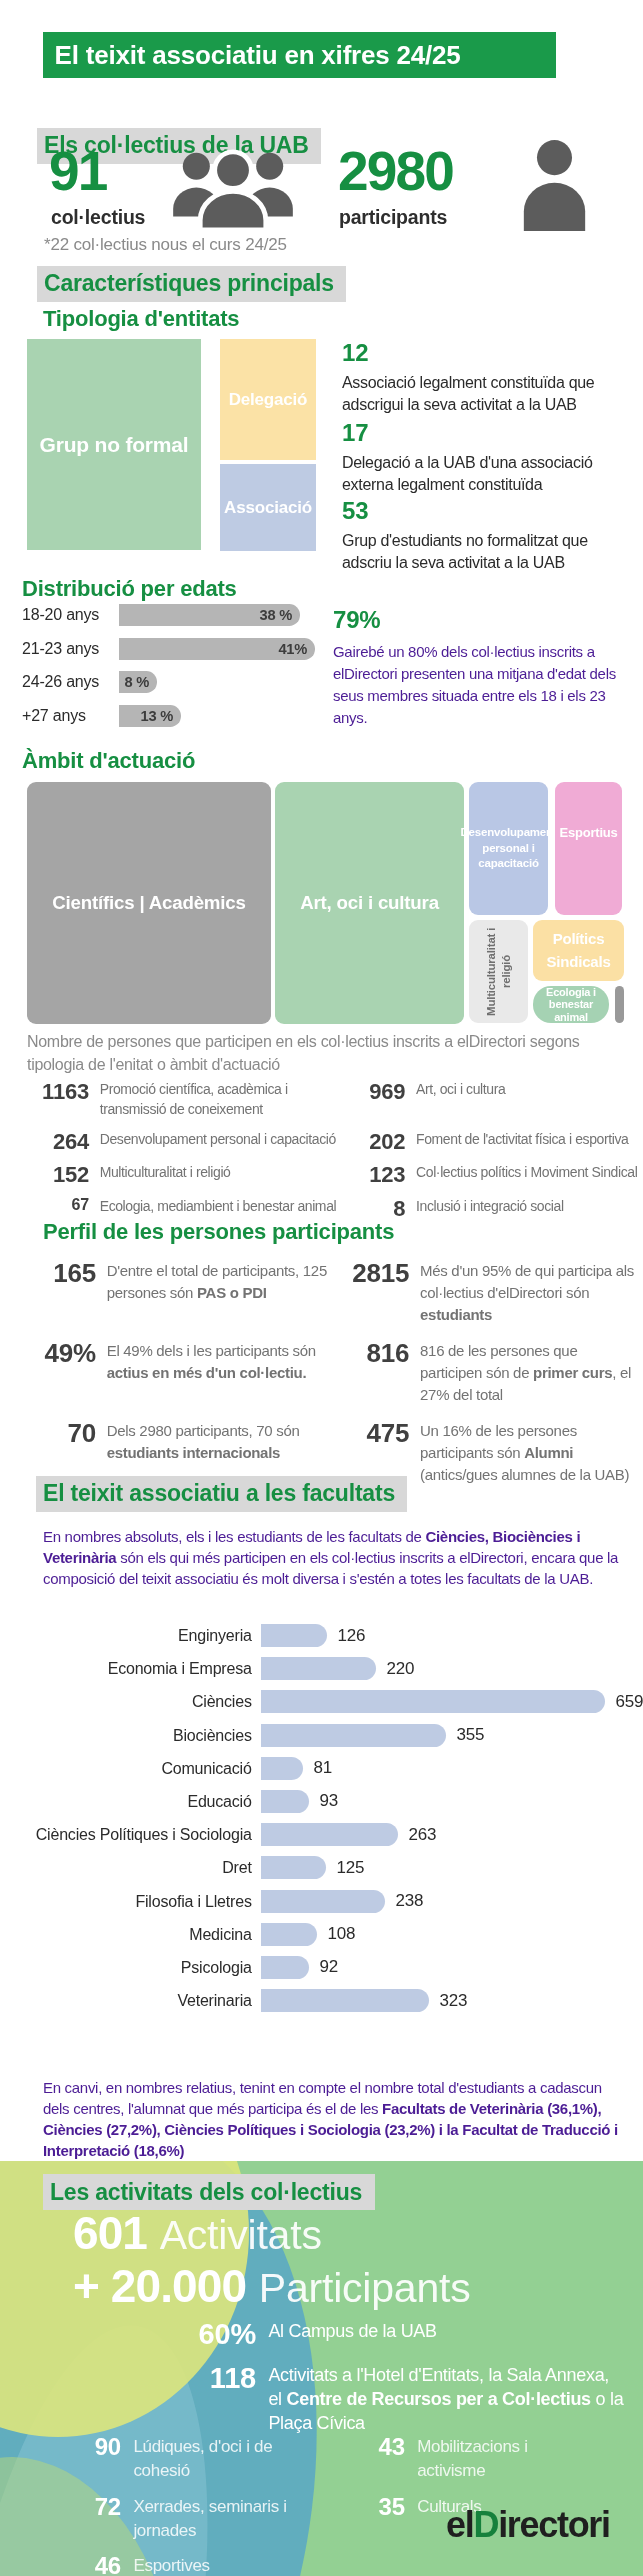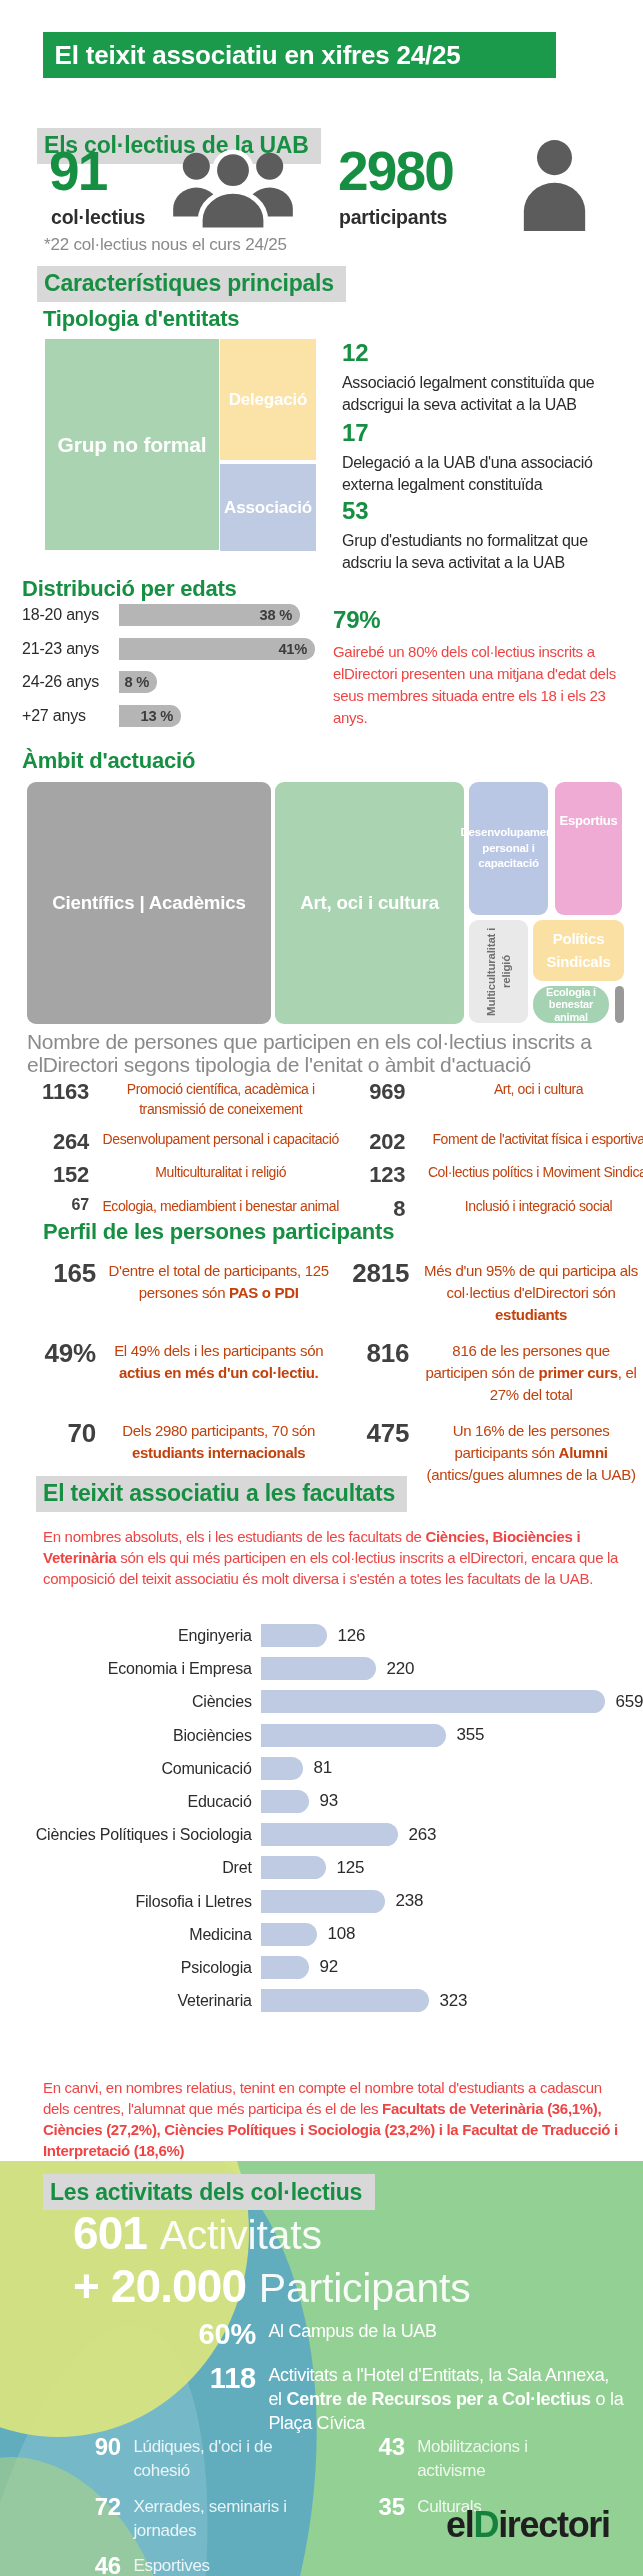--- a/index.html
+++ b/index.html
@@ -26,24 +26,24 @@
   .age-row .bl{width:82px;text-align:left;font-size:16px;color:#2b2b2b;margin-right:6.2px;line-height:22px;}
   .age-row .bar{height:22px;background:#b5b5b5;border-radius:0 10.7px 10.7px 0;display:flex;align-items:center;justify-content:flex-end;margin-left:9px;}
   .age-row .bar span{font-size:14.7px;font-weight:700;color:#3d3d3d;padding-right:8px;white-space:nowrap;}
   .fac-row{display:flex;align-items:center;margin-bottom:10.2px;}
   .fac-row .bl{width:233px;text-align:right;font-size:16px;color:#2b2b2b;margin-right:9px;line-height:23px;white-space:nowrap;direction:rtl;}
   .fac-row .bar{height:23px;background:#becbe3;border-radius:0 11.5px 11.5px 0;}
   .fac-row .bv{margin-left:10.7px;font-size:17px;color:#2b2b2b;}
   
   .stats-grid{display:grid;column-gap:10.7px;row-gap:10.7px;align-items:start;}
   .sn{color:#404040;font-weight:800;text-align:right;line-height:1.05;}
-  .st{color:#c2410c;text-align:center;}
+  .st{color:#737373;}
   .b{font-weight:700;}
-  .para{color:#ef4444;font-size:15px;line-height:21px;letter-spacing:-0.3px;}
-  .caption{color:#8a8a8a;font-size:21px;line-height:23px;letter-spacing:-0.3px;}
+  .para{color:#4c1d95;font-size:15px;line-height:21px;letter-spacing:-0.3px;}
+  .caption{color:#8a8a8a;font-size:16px;line-height:23px;letter-spacing:-0.3px;}
   
   .tip-num{color:#168f42;font-weight:800;font-size:24px;line-height:1;}
   .tip-text{color:#2b2b2b;font-size:16px;line-height:22px;width:293px;letter-spacing:-0.3px;}
   
   .act{left:0;top:2161px;width:643px;height:415px;background:#93d093;overflow:hidden;}
   .act .shape{position:absolute;}
   .act-bg1{left:-204px;top:-53px;width:497px;height:933px;background:#58a7c6;opacity:.85;
            border-radius:48% 52% 46% 54%/40% 45% 55% 60%;transform:rotate(14deg);}
   .act-bg2{left:-36px;top:160px;width:231px;height:675px;background:#8ec7d6;opacity:.45;border-radius:50%;transform:rotate(10deg);}
   .act-bg4{left:-98px;top:293px;width:266px;height:373px;background:#b9da7a;opacity:.5;border-radius:50%;transform:rotate(-15deg);}
@@ -101,21 +101,21 @@
   </div>
 
   <div class="abs footnote" style="left:44px;top:235px;">*22 col·lectius nous el curs 24/25</div>
 
   <div class="abs" style="left:37px;top:266px;">
     <span class="chip">Característiques principals</span>
   </div>
 
   <div class="abs subhead" style="left:43px;top:306px;">Tipologia d'entitats</div>
 
-  <div class="abs tm" style="left:45px;top:339px;width:174px;height:211px;background:#a9d3b1;font-size:21px;">
+  <div class="abs tm" style="left:27px;top:339px;width:174px;height:211px;background:#a9d3b1;font-size:21px;">
     <span>Grup no formal</span>
   </div>
   <div class="abs tm" style="left:220px;top:339px;width:96px;height:121px;background:#fbe2a6;font-size:17px;">
     <span>Delegació</span>
   </div>
   <div class="abs tm" style="left:220px;top:464px;width:96px;height:87px;background:#becbe3;font-size:17px;">
     <span>Associació</span>
   </div>
 
   <div class="abs" style="left:342px;top:341px;">
@@ -166,21 +166,21 @@
 
   <div class="abs tm round" style="left:27px;top:782px;width:244px;height:242px;background:#a5a5a5;font-size:18.7px;">
     <span>Científics | Acadèmics</span>
   </div>
   <div class="abs tm round" style="left:275px;top:782px;width:189px;height:242px;background:#a9d3b1;font-size:18.7px;">
     <span>Art, oci i cultura</span>
   </div>
   <div class="abs tm round" style="left:469px;top:782px;width:79px;height:133px;background:#b9c7e5;font-size:11.5px;line-height:1.35;padding:5.3px;">
     <span>Desenvolupament personal i capacitació</span>
   </div>
-  <div class="abs tm round" style="left:555px;top:782px;width:67px;height:133px;background:#f0abd5;font-size:13px;align-items:flex-start;padding-top:31px;box-sizing:border-box;">
+  <div class="abs tm round" style="left:555px;top:782px;width:67px;height:133px;background:#f0abd5;font-size:13px;align-items:flex-start;padding-top:43px;box-sizing:border-box;">
     <span>Esportius</span>
   </div>
   <div class="abs tm round" style="left:469px;top:920px;width:59px;height:103px;background:#e9e9e9;">
     <span class="tm-vert">Multiculturalitat i religió</span>
   </div>
   <div class="abs tm round" style="left:533px;top:920px;width:91px;height:61px;background:#fbe0a4;font-size:15px;line-height:1.5;">
     <span>Polítics Sindicals</span>
   </div>
   <div class="abs tm round" style="left:533px;top:986px;width:76px;height:37px;background:#a5d2b3;font-size:11px;line-height:1.15;border-radius:18px;">
     <span>Ecologia i benestar animal</span>

